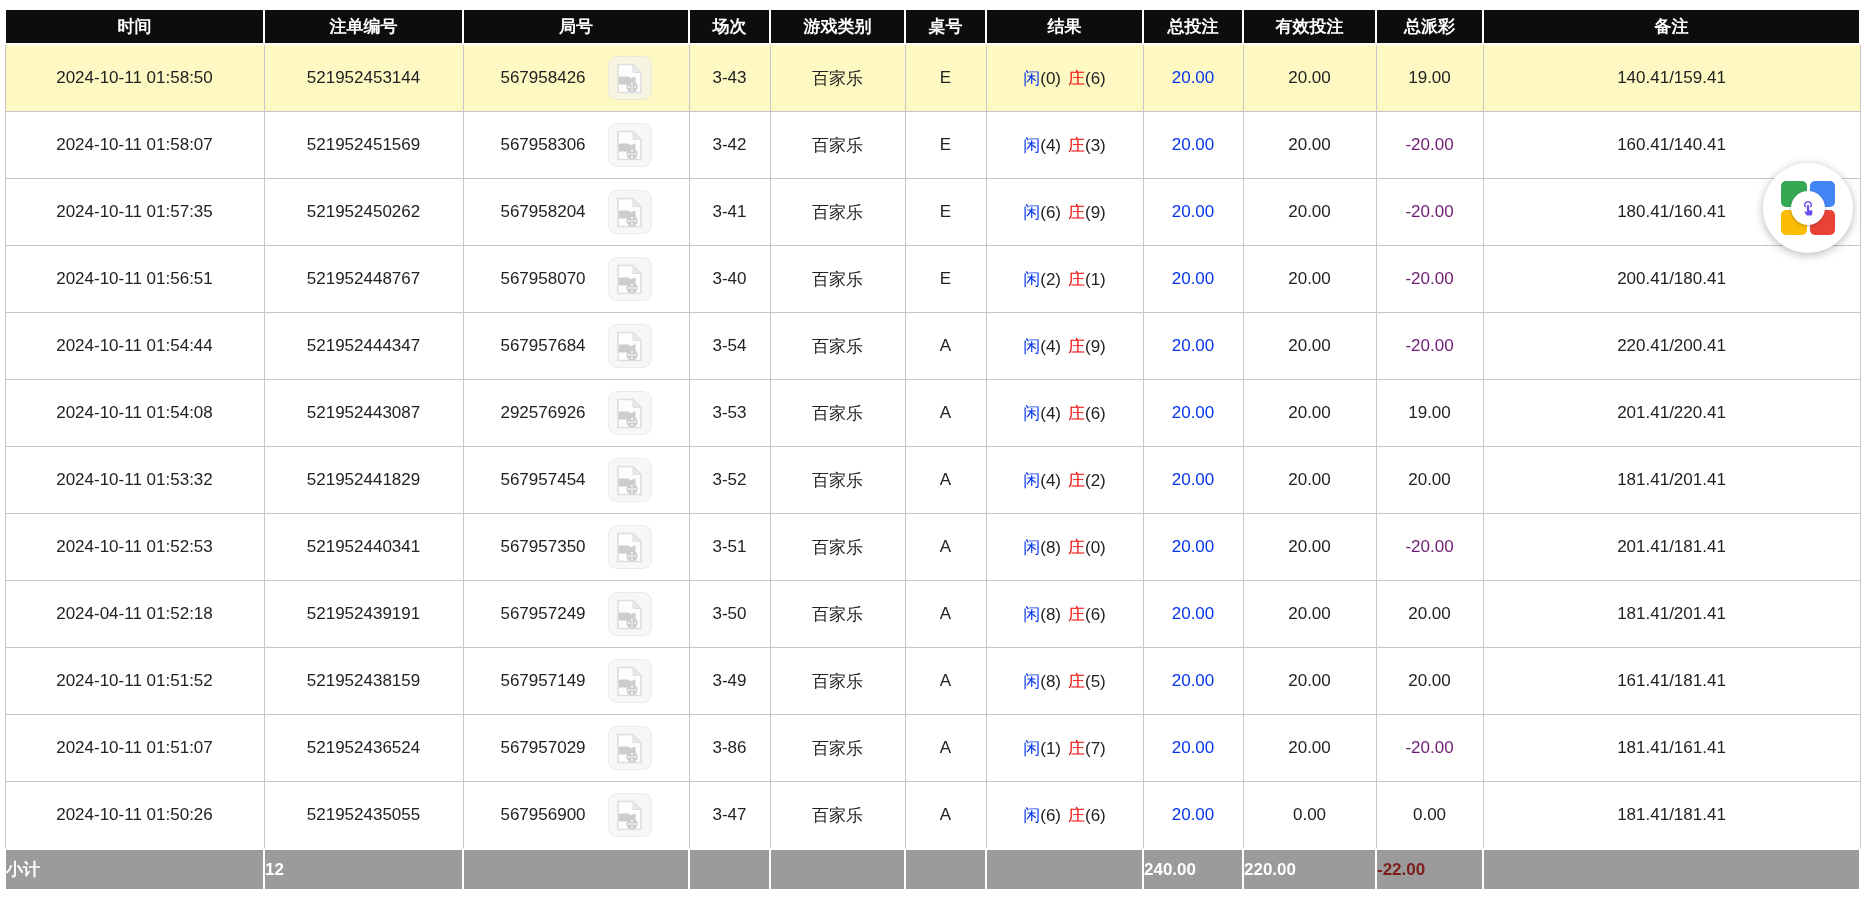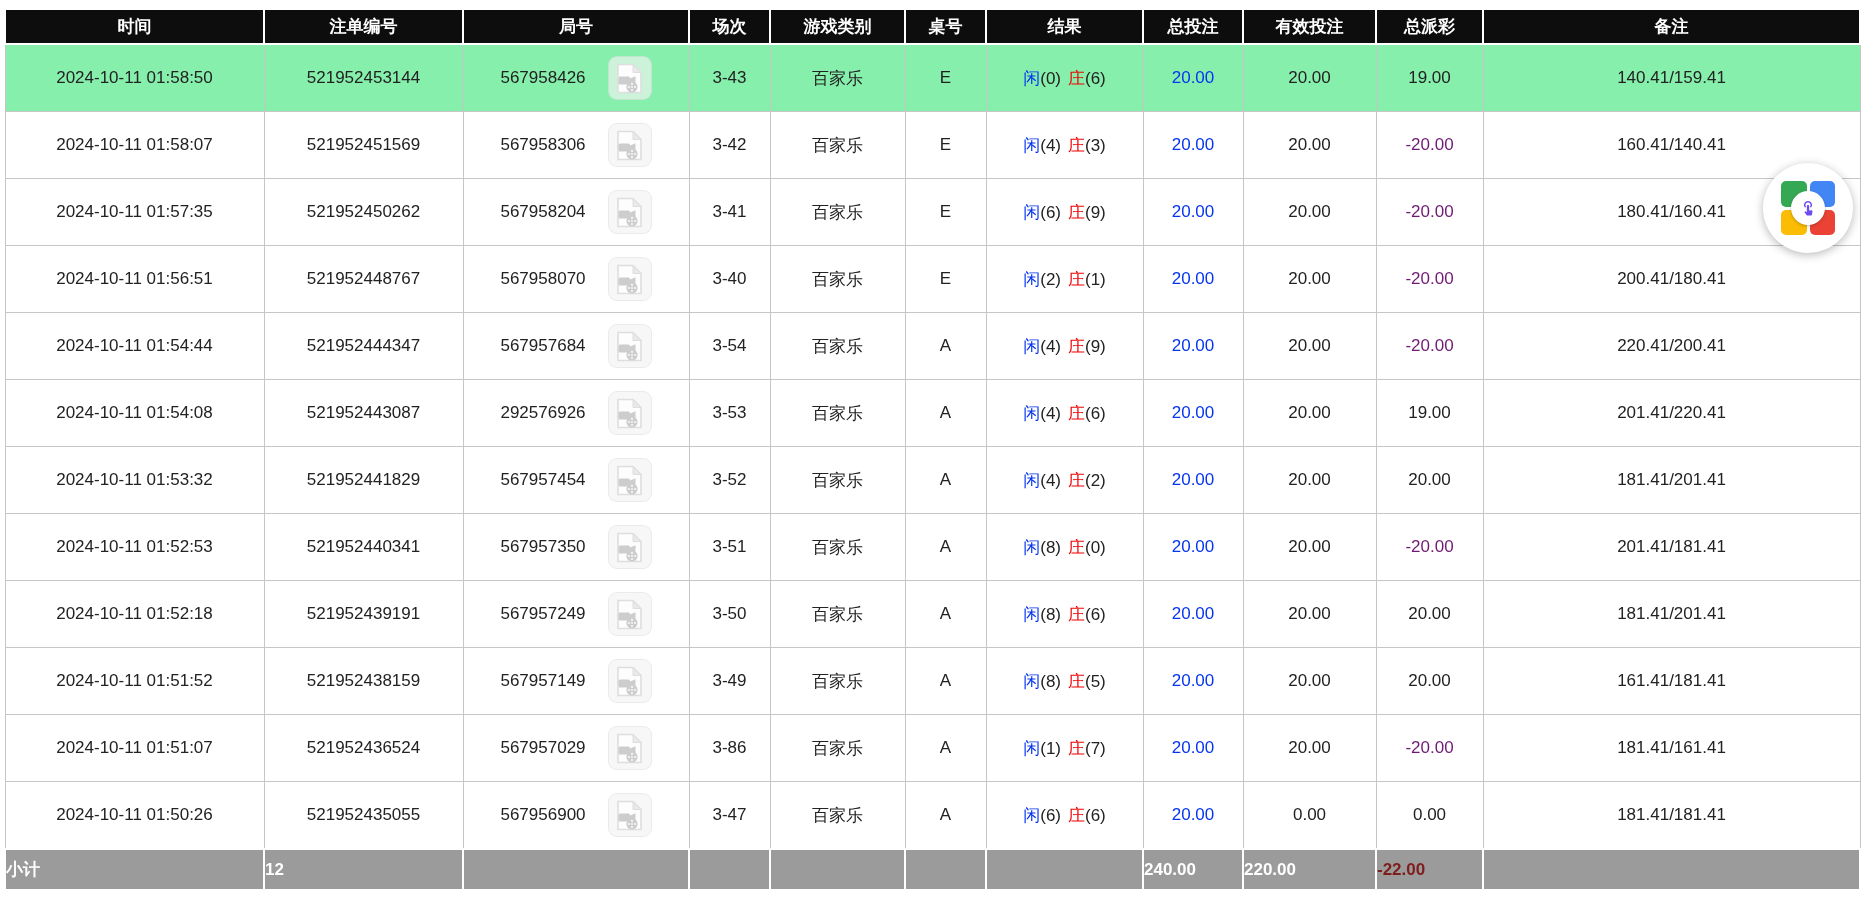--- a/index.html
+++ b/index.html
@@ -15,21 +15,21 @@
     background:#0d0d0d; color:#ffffff; font-weight:bold; font-size:17px;
     height:33px; border:2px solid #ffffff; text-align:center; padding:0;margin-top:12px;
   }
 
   
   tbody td {
     background:#ffffff; border:1px solid #c6c6c6; text-align:center;
     font-size:17px; color:#222222; height:66px; padding:0; overflow:hidden;
     white-space:nowrap;
   }
-  tr.hl td { background:#86efac; }
+  tr.hl td { background:#fef9c3; }
 
   .blue { color:#0635f0; }
   .neg  { color:#701a75; }
   .player-lbl { color:#0635f0; }
   .banker-lbl { color:#ee0000; margin-left:7px; }
   .score { color:#222222; }
 
   
   .round-wrap { display:inline-flex; align-items:center; justify-content:center; gap:22px; }
   .video-btn {
@@ -366,21 +366,21 @@
     <td>
       <span class="player-lbl">闲</span><span class="score">(8)</span><span class="banker-lbl">庄</span><span class="score">(0)</span>
     </td>
     <td class="blue">20.00</td>
     <td>20.00</td>
     <td class="neg">-20.00</td>
     <td>201.41/181.41</td>
   </tr>
 
   <tr>
-    <td>2024-10-11 01:52:18</td>
+    <td>2024-04-11 01:52:18</td>
     <td>521952439191</td>
     <td>
       <span class="round-wrap">
         <span>567957249</span>
         <button class="video-btn">
           <svg width="27" height="31" viewBox="0 0 27 31">
             <path d="M2 1.5 h15 l8 8 v20 h-23 z" fill="#fdfdfd" stroke="#dedede" stroke-width="1.6"></path>
             <path d="M17 1.5 l8 8 h-8 z" fill="#e9e9e9" stroke="#dedede" stroke-width="1"></path>
             <rect x="2.5" y="13.5" width="11.5" height="8" rx="1.6" fill="#cdcdcd"></rect>
             <path d="M14 15.5 l5.5 -2.2 v8.4 l-5.5 -2.2 z" fill="#cdcdcd"></path>

